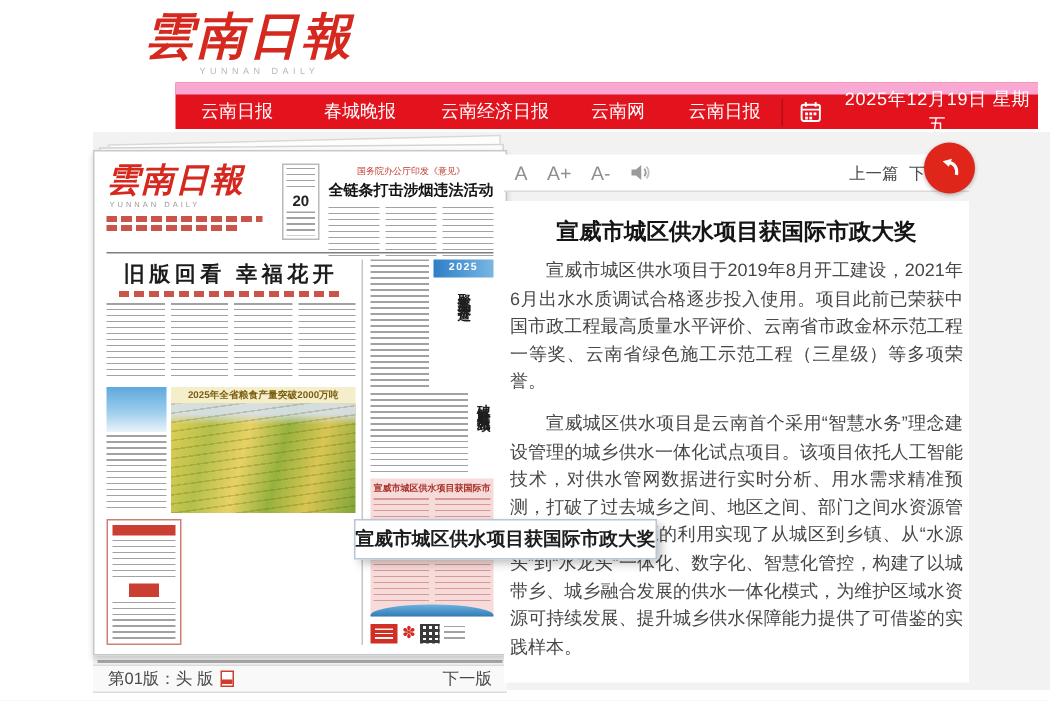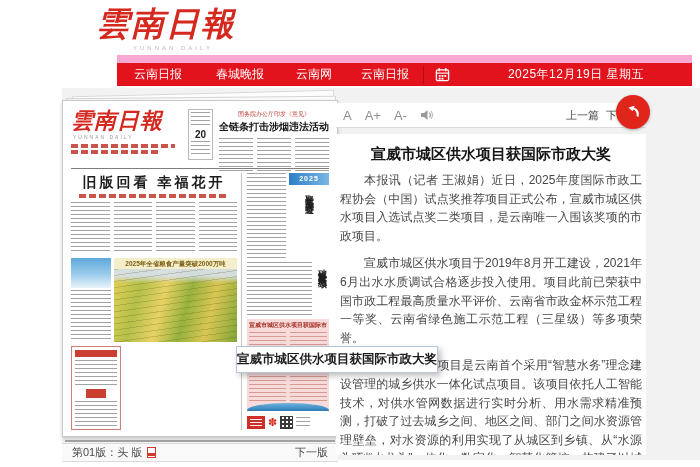--- a/index.html
+++ b/index.html
@@ -143,20 +143,21 @@
 <body>
 
 <div class="content-bg"></div>
 
 <div class="logo">雲南日報</div>
 <div class="logo-sub">YUNNAN DAILY</div>
 
 <div class="nav">
   <div class="nav-item w1">云南日报</div>
   <div class="nav-item w2">春城晚报</div>
+  <div class="nav-item w3">云南经济日报</div>
   <div class="nav-item w4">云南网</div>
   <div class="nav-item w5">云南日报</div>
   <div class="nav-sep"></div>
   <div class="nav-cal">
     <svg width="15" height="15" viewBox="0 0 16 16">
       <rect x="1.5" y="3" width="13" height="11.5" rx="1.5" fill="none" stroke="#fff" stroke-width="1.4"></rect>
       <line x1="4.5" y1="1" x2="4.5" y2="4.5" stroke="#fff" stroke-width="1.4"></line>
       <line x1="11.5" y1="1" x2="11.5" y2="4.5" stroke="#fff" stroke-width="1.4"></line>
       <line x1="2" y1="6.5" x2="14" y2="6.5" stroke="#fff" stroke-width="1.2"></line>
       <rect x="4" y="8.5" width="2" height="2" fill="#fff"></rect>
@@ -283,20 +284,19 @@
     <span class="pn next">下一篇</span>
   </div>
   <div class="backbtn">
     <svg width="20" height="20" viewBox="0 0 24 24">
       <path d="M6.5 6.5 L14 4.5 L11.5 11" fill="#fff"></path>
       <path d="M11.5 7.5 C 16.5 8.5 18.5 12.5 17.5 17.5" stroke="#fff" stroke-width="2.6" fill="none"></path>
     </svg>
   </div>
   <div class="card">
     <div class="art-title">宣威市城区供水项目获国际市政大奖</div>
-    <p>本报讯（记者 王淑娟）近日，2025年度国际市政工程协会（中国）试点奖推荐项目正式公布，宣威市城区供水项目入选试点奖二类项目，是云南唯一入围该奖项的市政项目。</p>
     <p>宣威市城区供水项目于2019年8月开工建设，2021年6月出水水质调试合格逐步投入使用。项目此前已荣获中国市政工程最高质量水平评价、云南省市政金杯示范工程一等奖、云南省绿色施工示范工程（三星级）等多项荣誉。</p>
     <p>宣威城区供水项目是云南首个采用“智慧水务”理念建设管理的城乡供水一体化试点项目。该项目依托人工智能技术，对供水管网数据进行实时分析、用水需求精准预测，打破了过去城乡之间、地区之间、部门之间水资源管理壁垒，对水资源的利用实现了从城区到乡镇、从“水源头”到“水龙头”一体化、数字化、智慧化管控，构建了以城带乡、城乡融合发展的供水一体化模式，为维护区域水资源可持续发展、提升城乡供水保障能力提供了可借鉴的实践样本。</p>
 
   </div>
 </div>
 
 <div class="tooltip">宣威市城区供水项目获国际市政大奖</div>
 
 </body></html>

